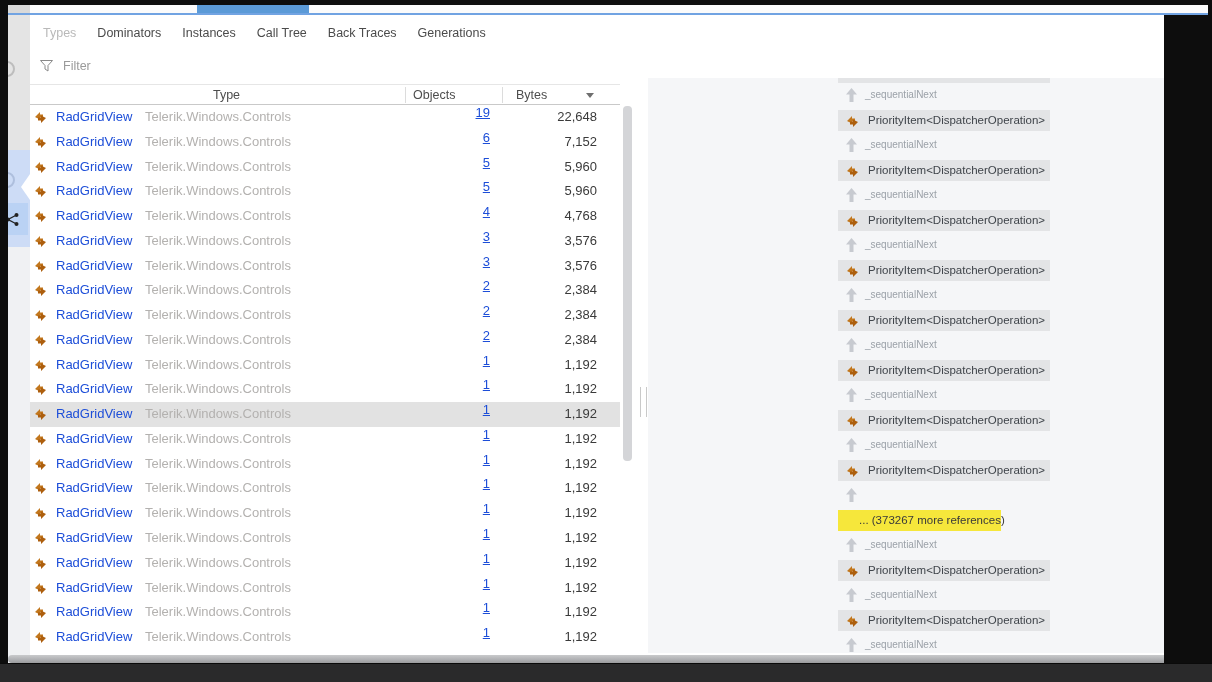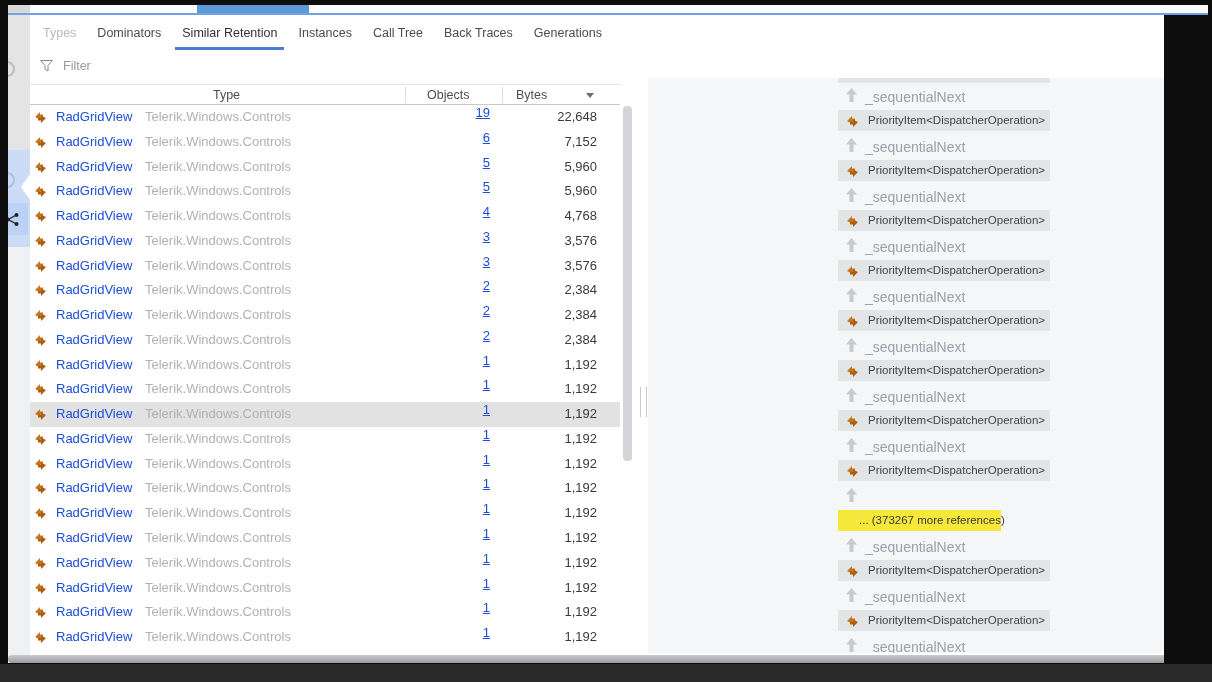--- a/index.html
+++ b/index.html
@@ -35,21 +35,21 @@
   .tab.active { color:#303030; }
   .tab.active::after { content:""; position:absolute; left:-7px; right:-7px; bottom:1px; height:3px; background:#4a7fd0; }
 
   
   .filter-row { position:absolute; left:22px; top:38px; height:26px; display:flex; align-items:center; padding-left:10px; gap:10px;justify-content:center; }
   .filter-label { font-size:12.5px; color:#9a9a9a; }
 
   
   .thead { position:absolute; left:22px; top:69px; width:590px; height:21px; border-top:1px solid #e6e6e6; border-bottom:1px solid #c9c9c9; font-size:12.5px; color:#4d4d4d; }
   .th-type { position:absolute; left:0; top:0; width:375px; height:20px; line-height:20px; text-align:center;padding-left:18px; }
-  .th-objects { position:absolute; left:383px; top:0; height:20px; line-height:20px;margin-left:14px; }
+  .th-objects { position:absolute; left:383px; top:0; height:20px; line-height:20px; }
   .th-bytes { position:absolute; left:486px; top:0; height:20px; line-height:20px; }
   .th-sep1 { position:absolute; left:375px; top:2px; width:1px; height:16px; background:#dcdcdc; }
   .th-sep2 { position:absolute; left:472px; top:2px; width:1px; height:16px; background:#dcdcdc; }
   .th-caret { position:absolute; left:556px; top:8px; width:0; height:0; border-left:4px solid transparent; border-right:4px solid transparent; border-top:5px solid #6f6f6f; }
 
   
   .tbody { position:absolute; left:22px; top:90px; width:590px; }
   .trow { position:relative; height:24.77px; font-size:13px; }
   .trow.sel { background:#e2e2e2; }
   .ticon { position:absolute; left:4px; top:6px; width:13px; height:13px; }
@@ -64,21 +64,21 @@
 
   
   .rpanel { position:absolute; left:640px; top:63px; width:560px; height:575px; background:#f5f6f8; overflow:hidden; }
   .chain { position:absolute; left:190px; top:0; width:212px; }
   .chain-partial { width:212px; height:5px; background:#e3e4e6; }
   .chain-row { position:relative; height:25px; }
   .chain-node { position:absolute; left:0; top:2px; width:212px; height:21px; background:#e3e4e6; }
   .cn-icon { position:absolute; left:8px; top:4px; width:12px; height:12px; }
   .cn-label { position:absolute; left:30px; top:4px; font-size:11.5px; color:#3f444a; white-space:nowrap; }
   .cl-arrow { position:absolute; left:8px; top:5px; }
-  .cl-label { position:absolute; left:27px; top:6px; font-size:14px; color:#9ba1a8; }
+  .cl-label { position:absolute; left:27px; top:6px; font-size:10px; color:#9ba1a8; }
   .chain-more { position:absolute; left:0; top:2px; width:163px; height:21px; background:#f6e73b; }
   .cm-label { position:absolute; left:21px; top:4px; font-size:11.5px; color:#3a3a3a; white-space:nowrap; }
 
   
   .hscroll { position:absolute; left:0; top:640px; width:1200px; height:8px; background:linear-gradient(#c9cacc,#9b9c9f); border-radius:4px; }
   .footer { position:absolute; left:0; top:663px; width:1212px; height:19px; background:#2a2a2b; border-top:1px solid #0a0a0a; }
 </style>
 </head>
 <body>
 
@@ -104,21 +104,20 @@
             <circle cx="11.5" cy="2" r="2" fill="#222"></circle>
             <circle cx="11.5" cy="11" r="2" fill="#222"></circle>
           </svg>
         </div>
       </div>
     </div>
 
     <div class="tabs" id="tabs">
         <div class="tab disabled">Types</div>
         <div class="tab ">Dominators</div>
-        <div class="tab active">Similar Retention</div>
         <div class="tab ">Instances</div>
         <div class="tab ">Call Tree</div>
         <div class="tab ">Back Traces</div>
         <div class="tab ">Generations</div>
       </div>
 
     <div class="filter-row">
       <svg width="13" height="12" viewBox="0 0 13 12">
         <path d="M0.5 0.5 H12.5 L8 5.5 V11 L5 9 V5.5 Z" fill="none" stroke="#8a8a8a" stroke-width="1"></path>
       </svg>

